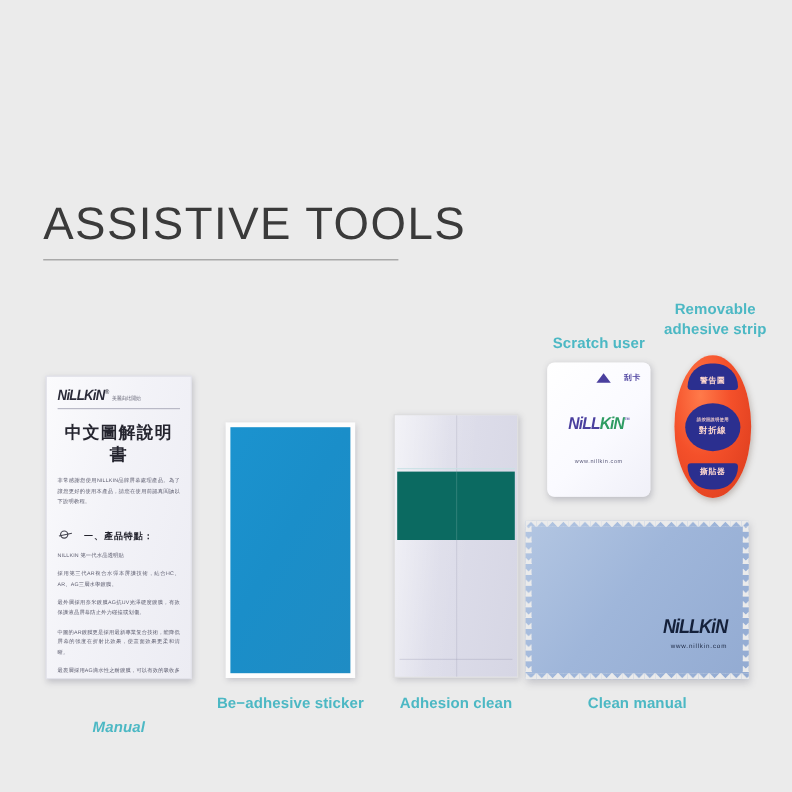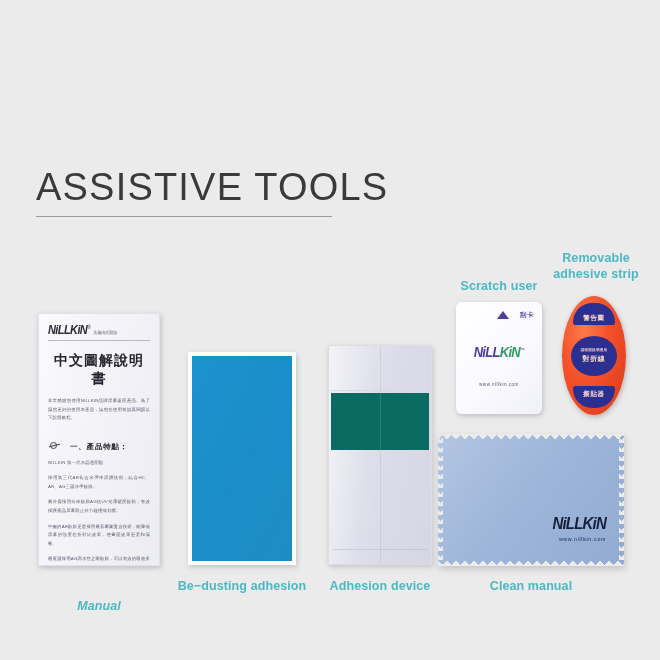--- a/index.html
+++ b/index.html
@@ -390,30 +390,30 @@
   <div class="m-para">中圖的AR鍍膜更是採用最新專業复合技術，能降低屏幕的強度在折射比效果，使畫面效果更柔和清晰。</div>
   <div class="m-para">最裏層採用AG滴水性之耐鍍膜，可以有效的吸收多餘水油不附著並水形成液晶屏幕本身清晰的日常法的結水，有效保護屏幕抗靜不傷痕、防靜電。</div>
   <div class="m-para">NILLKIN 第一代護功效霧貼</div>
 
 </div>
 <div class="caption" style="left:38px; top:598px; width:122px;font-style:italic;">Manual</div>
 
 <div class="sticker-wrap">
   <div class="sticker-face"></div>
 </div>
-<div class="caption" style="left:176px; top:578px; width:132px;">Be−dusting adhesion</div>
+<div class="caption" style="left:176px; top:578px; width:132px;">Be−adhesive sticker</div>
 
 <div class="adhesion">
   <div class="sheen"></div>
   <div class="crease"></div>
   <div class="hairline"></div>
   <div class="green-band"></div>
   <div class="bottom-edge"></div>
 </div>
-<div class="caption" style="left:316px; top:578px; width:128px;">Adhesion device</div>
+<div class="caption" style="left:316px; top:578px; width:128px;">Adhesion clean</div>
 
 <div class="caption" style="left:446px; top:278px; width:106px;">Scratch user</div>
 <div class="scratch-card">
   <div class="sc-top">
     <span class="sc-triangle"></span>
     <span class="sc-cn">刮卡</span>
   </div>
   <div class="sc-logo">
     <span>NiLL</span><span class="g">KiN</span><sup>™</sup>
   </div>

